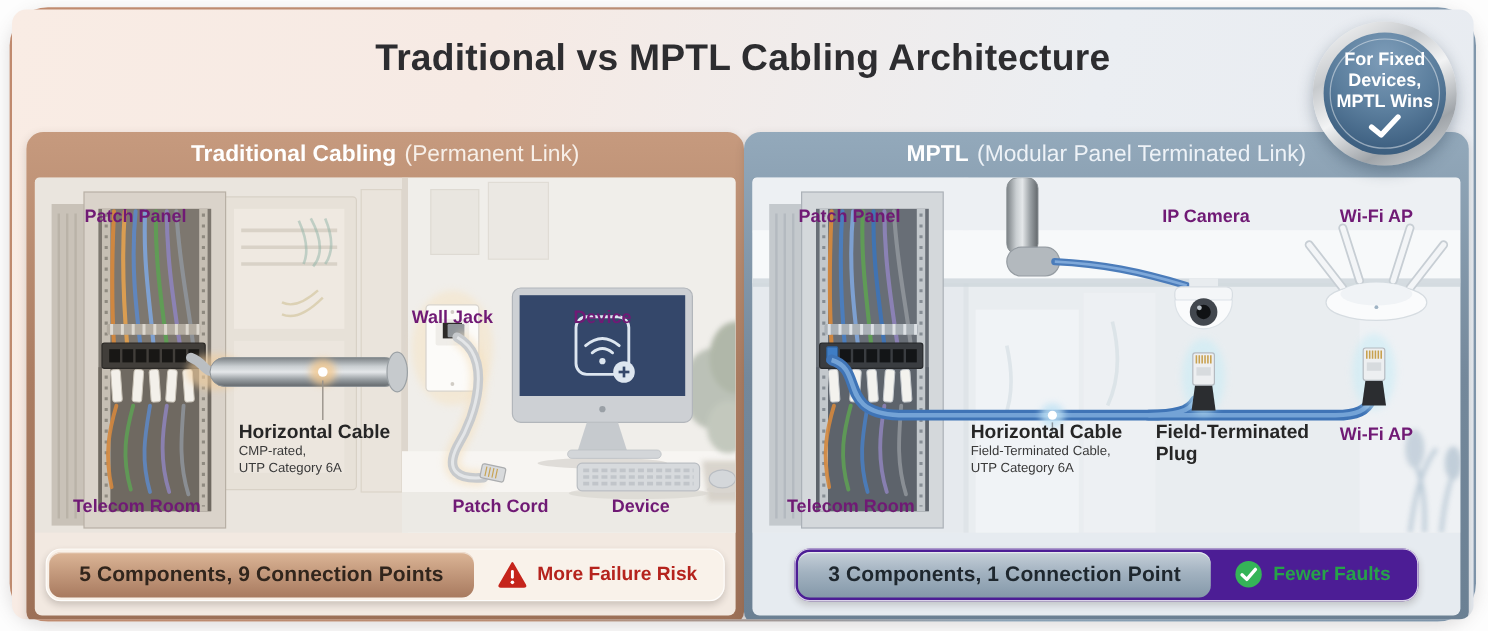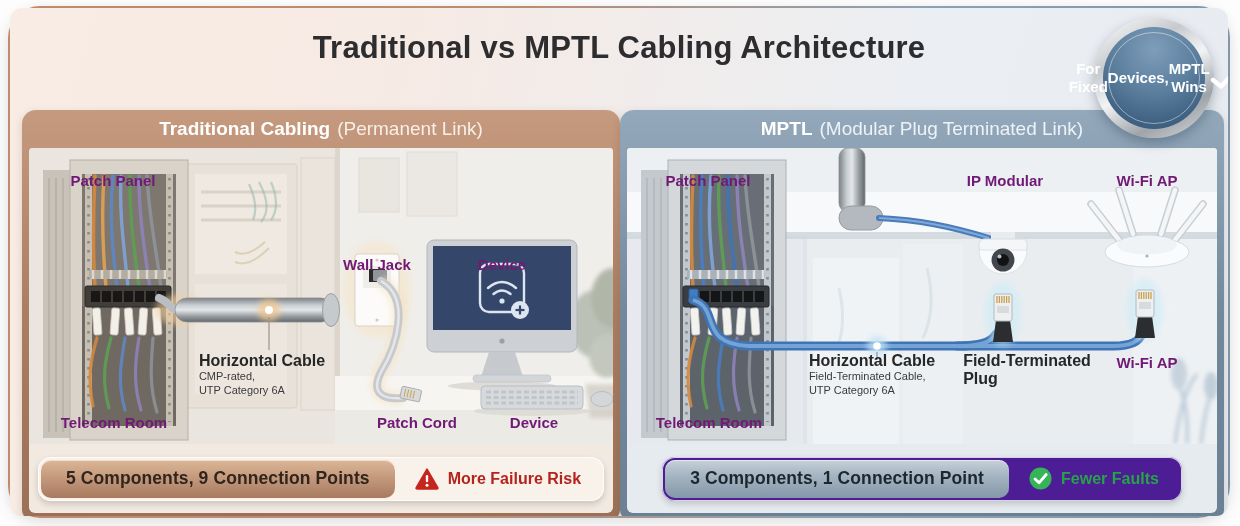--- a/index.html
+++ b/index.html
@@ -26,21 +26,21 @@
   .badge{position:absolute;left:1084px;top:10px;width:120px;height:120px;z-index:6;}
   .badge-ring{
     width:120px;height:120px;border-radius:50%;
     background:linear-gradient(150deg,#ffffff 0%,#c7cacd 30%,#f2f3f4 50%,#9fa4a9 75%,#dcdedf 100%);
     box-shadow:0 5px 12px rgba(40,60,80,.35);
     display:flex;align-items:center;justify-content:center;
   }
   .badge-core{
     width:102px;height:102px;border-radius:50%;position:relative;
     background:radial-gradient(circle at 50% 22%,#7e9db9 0%,#5c7f9e 45%,#3f6182 78%,#365877 100%);
-    display:flex;flex-direction:row;align-items:center;justify-content:center;
+    display:flex;flex-direction:column;align-items:center;justify-content:center;
     color:#fff;text-align:center;
   }
   .badge-core::after{content:"";position:absolute;inset:5px;border-radius:50%;border:1.5px solid rgba(255,255,255,.45);}
   .badge-line{font-size:15px;font-weight:700;line-height:1.17;}
   .badge-check{margin-top:1px;line-height:0;}
   
   .panels{position:absolute;left:12px;top:90px;width:1202px;height:410px;display:flex;margin-top:12px;}
   .panel{border-radius:14px 14px 10px 10px;padding:0 7px 7px;box-sizing:border-box;
          display:flex;flex-direction:column;box-shadow:0 3px 8px rgba(70,60,55,.18);}
   .panel.trad{width:598px;background:linear-gradient(180deg,#c69a7e 0%,#ab7d62 50%,#9c7057 100%);}
@@ -279,21 +279,21 @@
               <span>More Failure Risk</span>
             </div>
           </div>
         </div>
       </div>
     </div>
 
     <div class="panel mptl">
       <div class="panel-header">
         <span class="hdr-bold">MPTL</span>
-        <span class="hdr-rest">(Modular Plug Terminated Link)</span>
+        <span class="hdr-rest">(Modular Panel Terminated Link)</span>
       </div>
       <div class="panel-body">
         <div class="scene">
           <svg class="scene-art" viewBox="0 0 590 296" preserveAspectRatio="none">
             <defs>
               <linearGradient id="pipeRH" x1="0" y1="0" x2="1" y2="0">
                 <stop offset="0" stop-color="#7b8185"></stop>
                     <stop offset=".3" stop-color="#c9ced1"></stop>
                 <stop offset=".5" stop-color="#e4e7e9"></stop>
                     <stop offset=".75" stop-color="#9aa0a4"></stop>
@@ -430,21 +430,21 @@
             <g transform="translate(518,142)">
               <ellipse cx="0" cy="20" rx="18" ry="32" fill="#c8ecf6" opacity=".55" filter="url(#softR)"></ellipse>
               <path d="M-7,26 L7,26 L10,48 L-10,48 Z" fill="#2b2d30"></path>
               <rect x="-9" y="0" width="18" height="27" rx="2" fill="#edeff1" stroke="#b4bac0"></rect>
               <path d="M-6,2 V9 M-3.6,2 V9 M-1.2,2 V9 M1.2,2 V9 M3.6,2 V9 M6,2 V9" stroke="#c8a14e" stroke-width="1.3"></path>
               <rect x="-6" y="12" width="12" height="7" fill="#d7dbde"></rect>
             </g>
           </svg>
 
           <div class="scene-label" style="left:81px;top:24px">Patch Panel</div>
-          <div class="scene-label" style="left:378px;top:24px">IP Modular</div>
+          <div class="scene-label" style="left:378px;top:24px">IP Camera</div>
           <div class="scene-label" style="left:520px;top:24px">Wi-Fi AP</div>
           <div class="cable-label" style="left:245px;top:204px">
             <div class="cl-title">Horizontal Cable</div>
             <div class="cl-sub">Field-Terminated Cable,</div>
             <div class="cl-sub">UTP Category 6A</div>
           </div>
           <div class="cable-label" style="left:400px;top:204px">
             <div class="cl-title">Field-Terminated</div>
             <div class="cl-title">Plug</div>
           </div>

